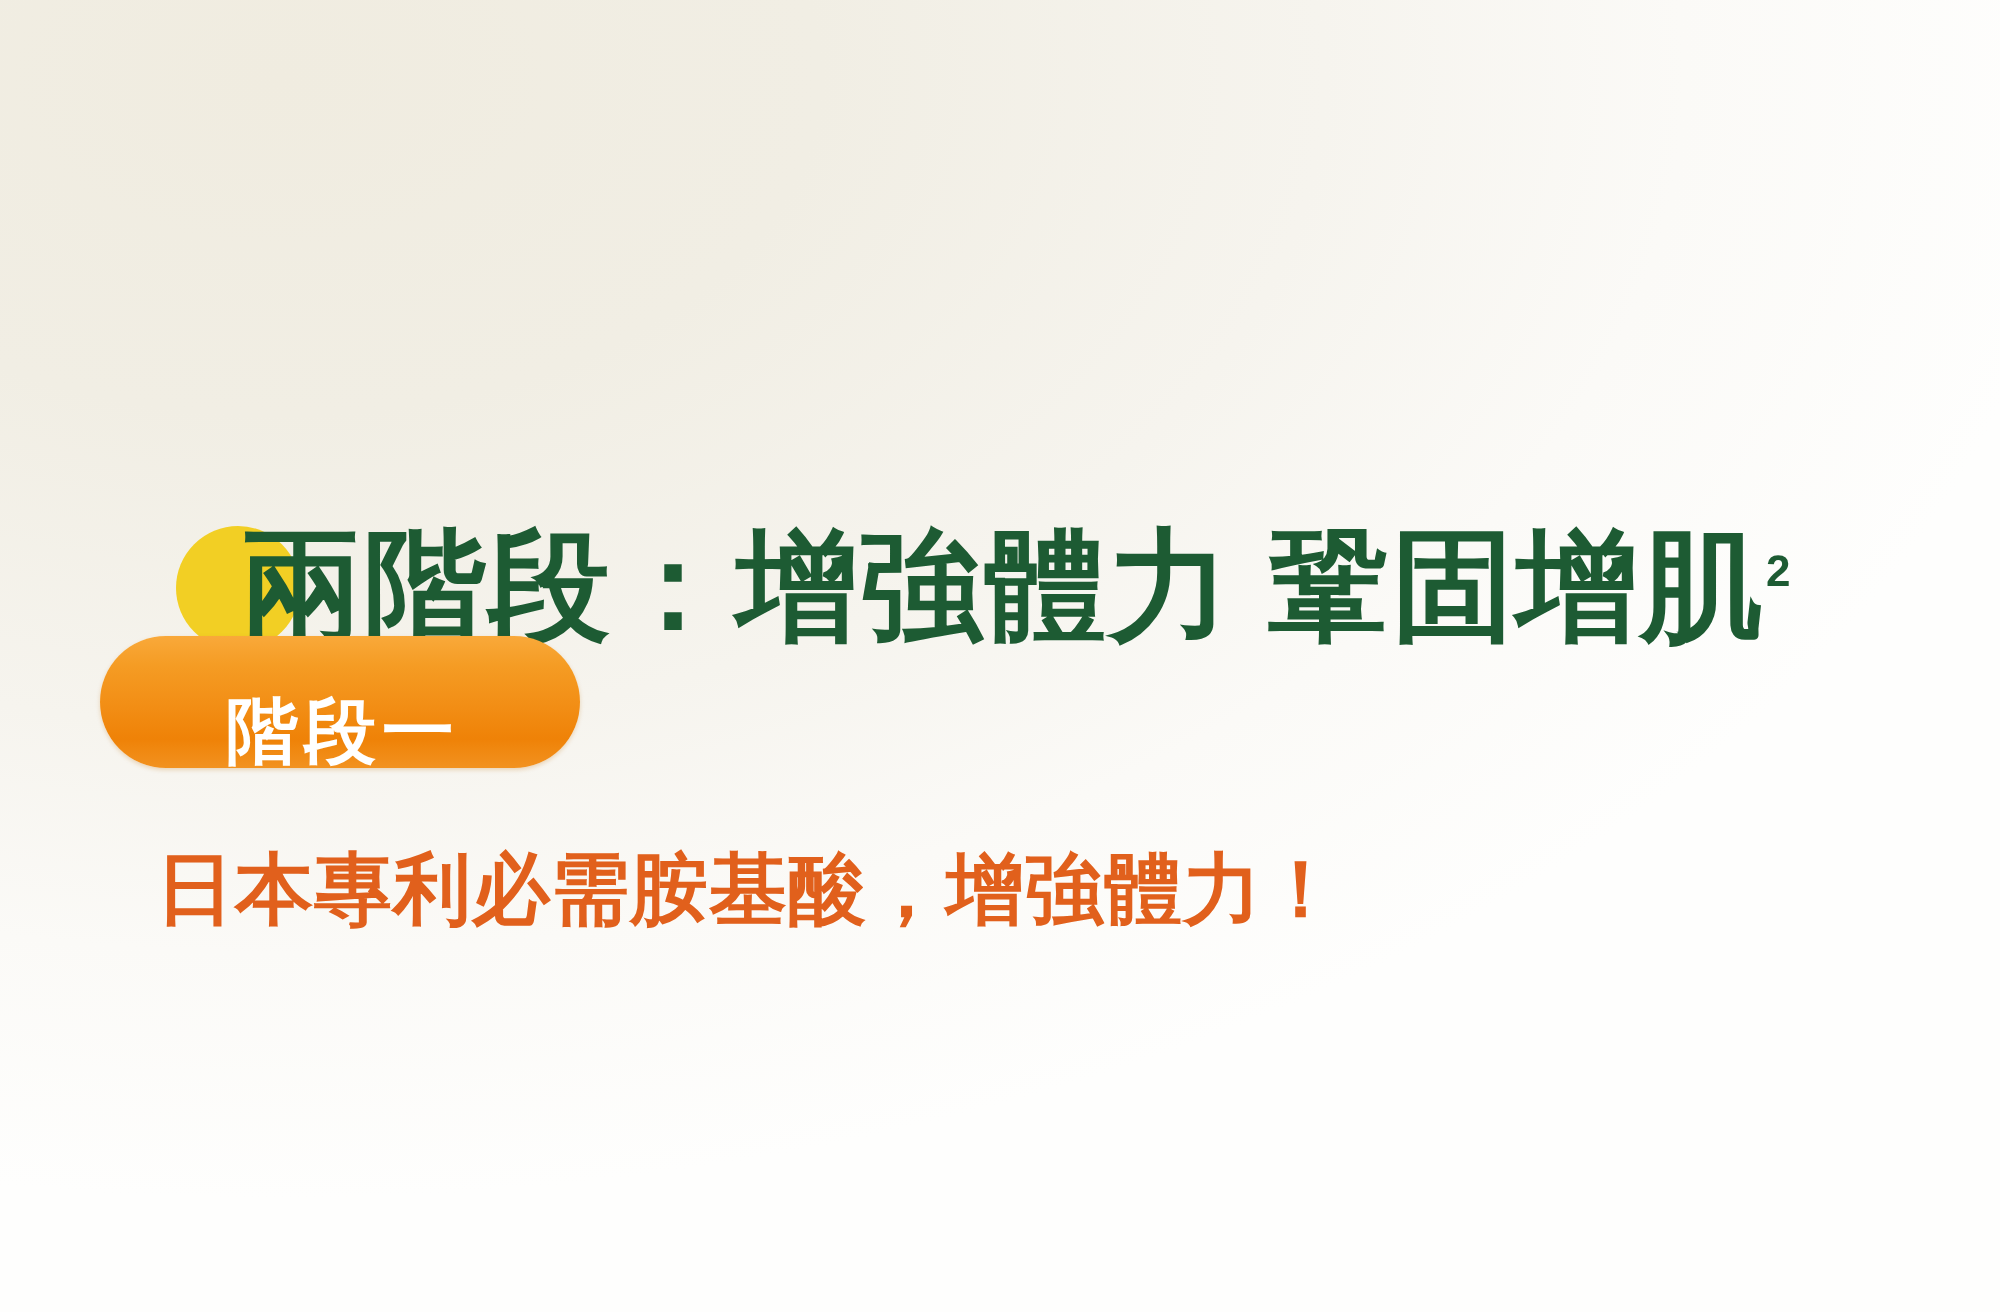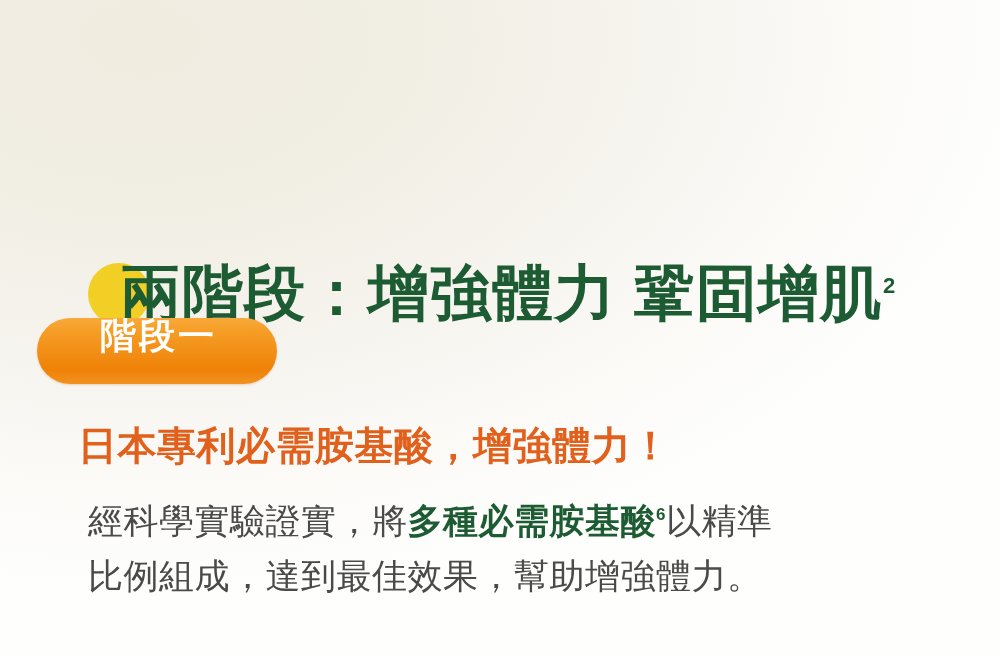--- a/index.html
+++ b/index.html
@@ -68,34 +68,34 @@
     font-size: 22px;
     font-weight: 700;
     vertical-align: super;
     line-height: 1;
     margin-left: 1px;
   }
 
   
   .stage-badge {
     position: absolute;
-    left: 37px;
+    left: 50px;
     top: 318px;
     width: 240px;
     height: 66px;
     border-radius: 33px;
     background: linear-gradient(180deg,
       #f9a93a 0%,
       #f59c24 22%,
       #f28d14 55%,
       #ef8207 78%,
       #f29220 100%);
     box-shadow: 0 1px 2px rgba(190, 110, 10, 0.25);
     display: flex;
-    align-items: flex-start;
+    align-items: flex-end;
     justify-content: center;
   }
 
   .stage-badge-label {
     color: #ffffff;
     font-size: 36px;
     font-weight: 700;
     letter-spacing: 3px;
     line-height: 1;
     padding-left: 3px;
@@ -151,15 +151,14 @@
     <span class="title-dot"></span>
     <h1 class="title-text"><span>兩階段：增強體力 鞏固增肌</span><span class="sup">2</span></h1>
   </div>
 
   <div class="stage-badge">
     <span class="stage-badge-label">階段一</span>
   </div>
 
   <h2 class="headline">日本專利必需胺基酸，增強體力！</h2>
 
-  <p class="body-copy"><span class="nowrap"><span>經科學實驗證實，將</span><span class="hl">多種必需胺基酸</span><span class="hl sup">6</span><span>以精準</span></span><br><span class="nowrap">比例組成，達到最佳效果，幫助增強體力。</span></p>
 
 </div>
 
 </body></html>

